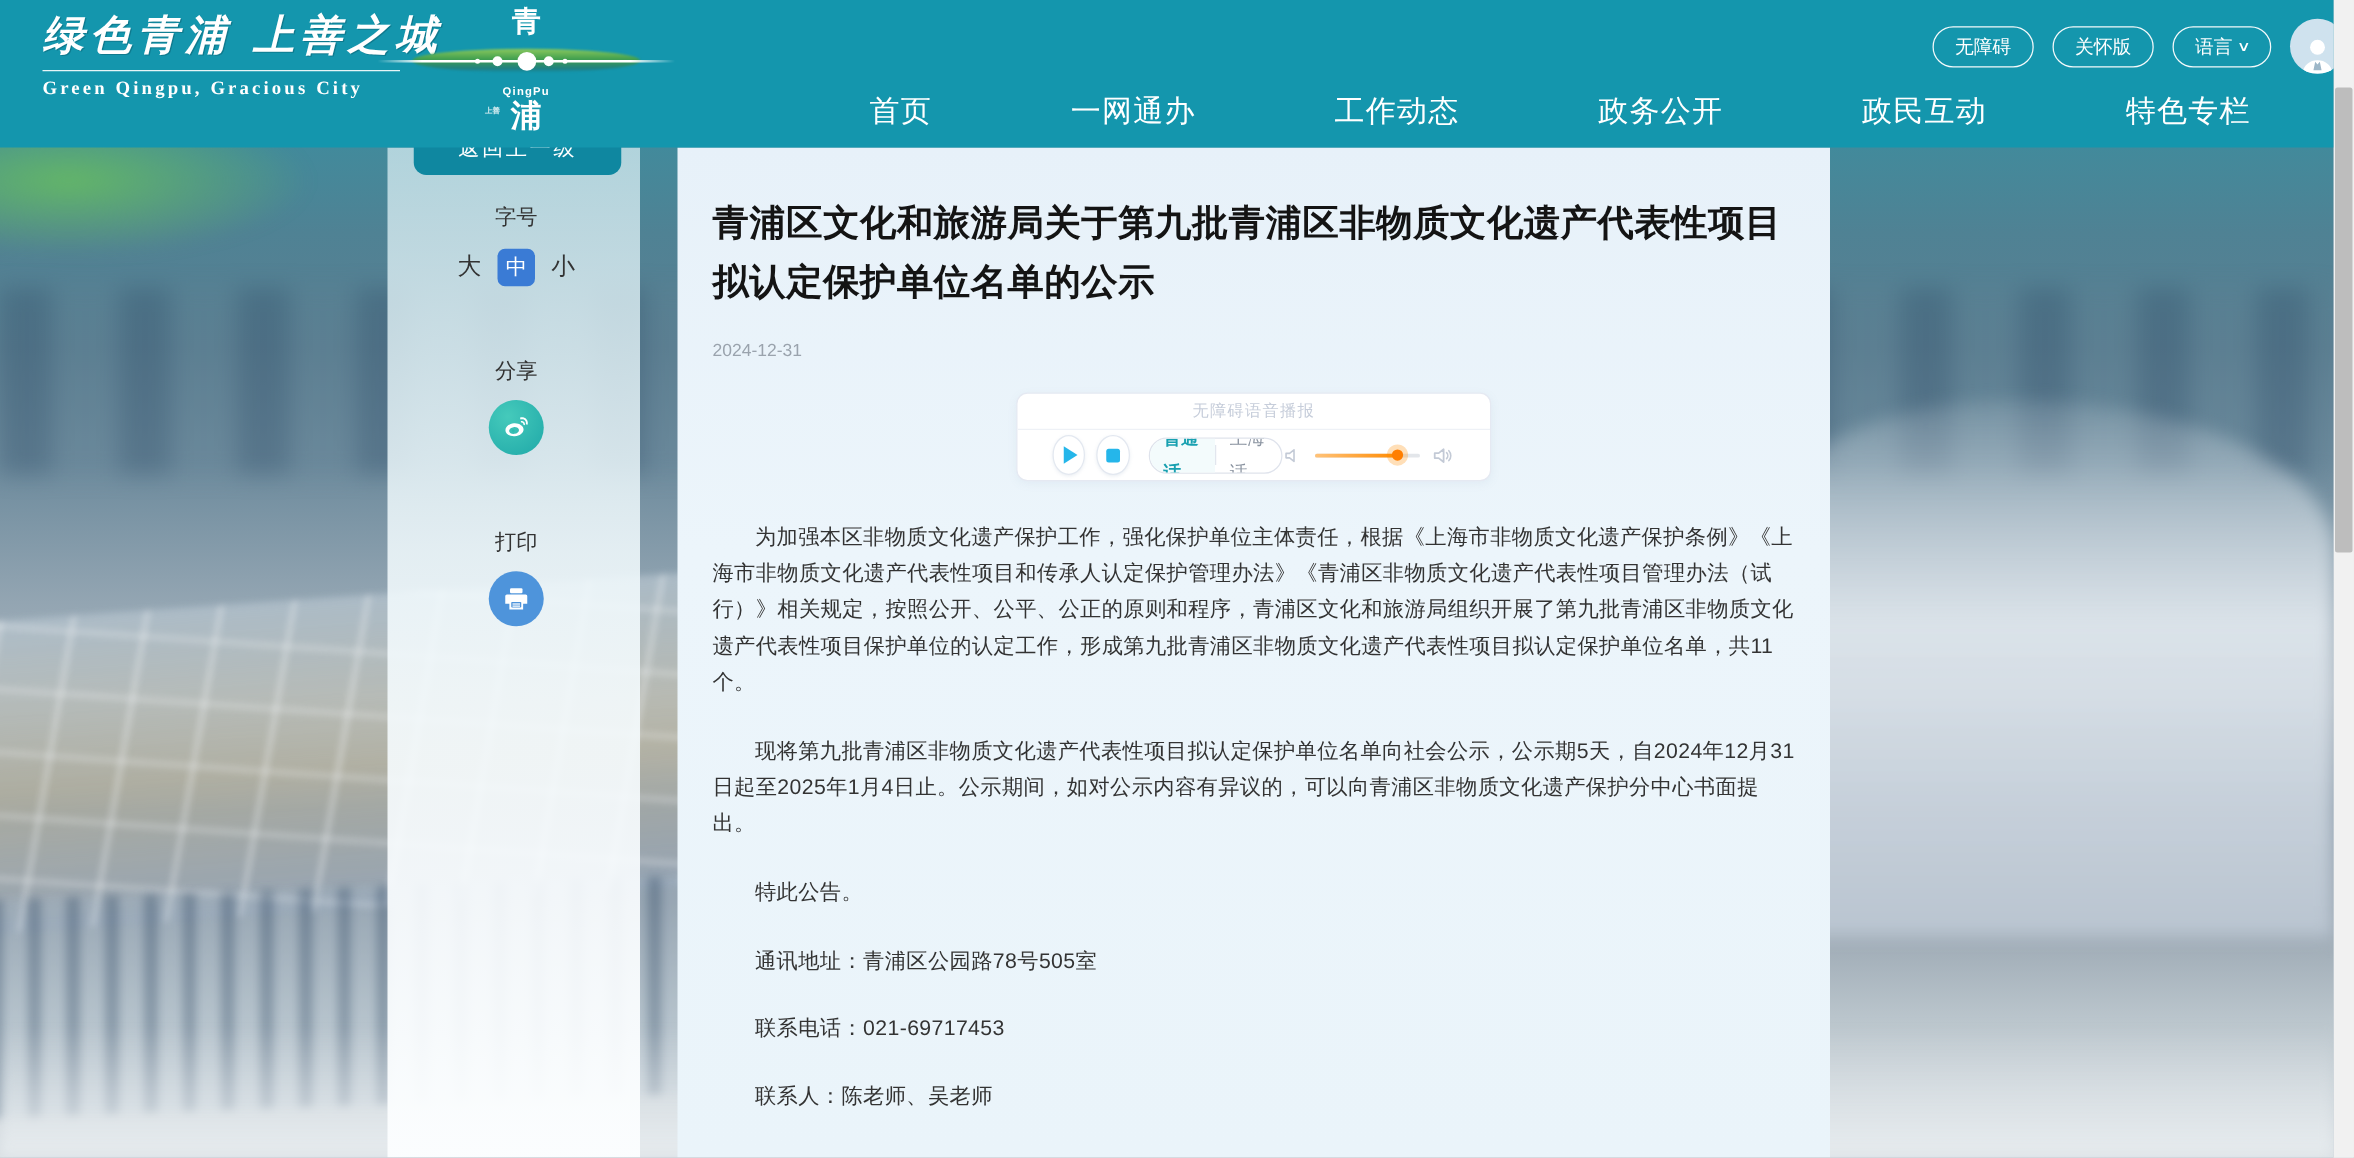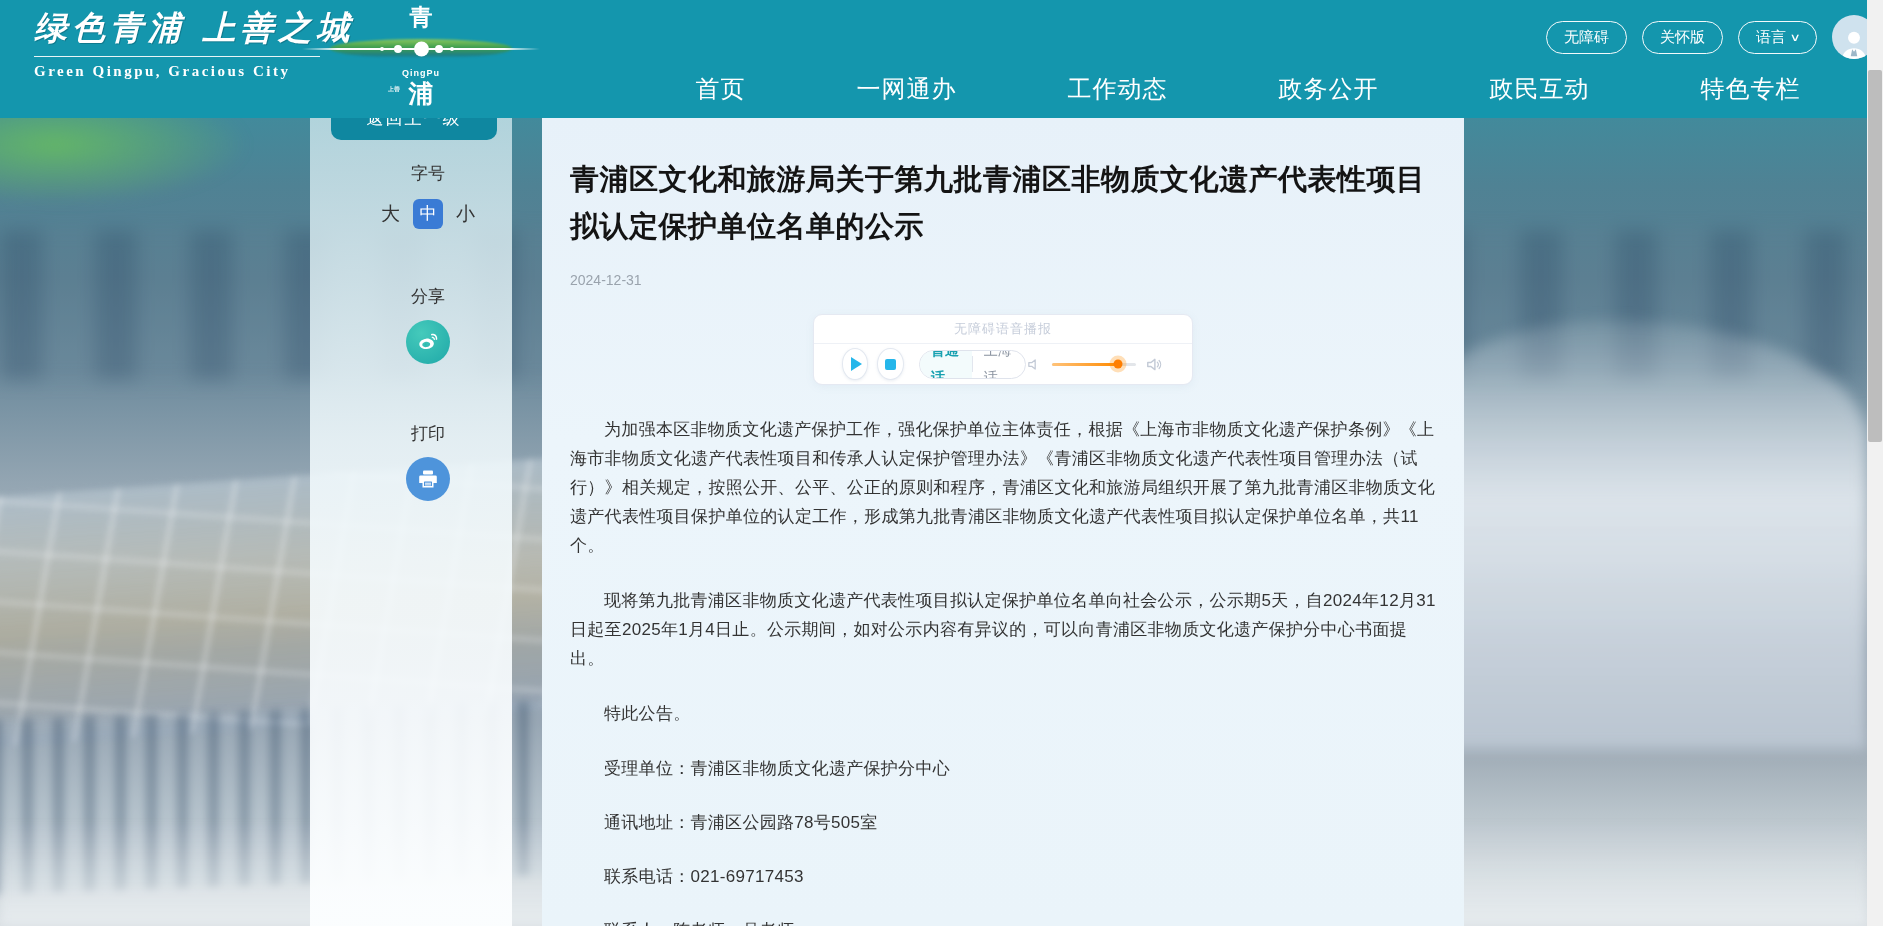--- a/index.html
+++ b/index.html
@@ -59,21 +59,21 @@
   .avatar { width:44px; height:44px; border-radius:50%; background:#cfe2ee; display:flex; align-items:flex-end; justify-content:center; overflow:hidden; cursor:pointer; }
 
   .nav { position:absolute; left:640px; top:66px; width:1216px; height:46px; display:flex; justify-content:space-around; align-items:center; }
   .nav-item { color:#ffffff; font-size:24px; letter-spacing:1px; cursor:pointer; white-space:nowrap; }
 
   
   .sidebar { position:absolute; left:310px; top:118px; width:202px; height:808px; z-index:20;
       background:linear-gradient(180deg, rgba(208,232,238,.78), rgba(240,249,252,.88) 40%, rgba(250,253,255,.92) 75%, rgba(252,254,255,.95)); }
   .back-btn { position:absolute; left:21px; top:-22px; width:166px; height:44px; background:#0f87a0;
       border-radius:10px; color:#fff; font-size:17px; letter-spacing:2px; display:flex; align-items:center; justify-content:center; cursor:pointer; }
-  .side-inner { position:absolute; left:35px; top:0; width:166px; text-align:center; color:#333; }
+  .side-inner { position:absolute; left:20px; top:0; width:166px; text-align:center; color:#333; }
   .side-label { font-size:17px; }
   .lbl-zihao { margin-top:44px; }
   .size-row { margin-top:14px; display:flex; justify-content:center; align-items:center; gap:13px; }
   .size-opt { font-size:19px; color:#333; cursor:pointer; line-height:30px; }
   .size-opt.active { width:30px; height:30px; background:#3a7bd5; border-radius:6px; color:#fff; font-size:17px; }
   .lbl-share { margin-top:56px; }
   .round-icon { width:44px; height:44px; border-radius:50%; margin:12px auto 0; display:flex; align-items:center; justify-content:center; cursor:pointer; }
   .weibo-bg { background:radial-gradient(circle at 35% 30%, #45cabb, #1fa8a8); }
   .print-bg { background:#4e94db; }
   .lbl-print { margin-top:58px; }
@@ -246,21 +246,20 @@
             <path d="M17.8 7a7.4 7.4 0 0 1 0 10" fill="none" stroke="#c3cad6" stroke-width="1.6" stroke-linecap="round"></path>
           </svg>
         </div>
       </div>
     </div>
 
     <div class="body-text">
       <p>为加强本区非物质文化遗产保护工作，强化保护单位主体责任，根据《上海市非物质文化遗产保护条例》《上海市非物质文化遗产代表性项目和传承人认定保护管理办法》《青浦区非物质文化遗产代表性项目管理办法（试行）》相关规定，按照公开、公平、公正的原则和程序，青浦区文化和旅游局组织开展了第九批青浦区非物质文化遗产代表性项目保护单位的认定工作，形成第九批青浦区非物质文化遗产代表性项目拟认定保护单位名单，共11个。</p>
       <p>现将第九批青浦区非物质文化遗产代表性项目拟认定保护单位名单向社会公示，公示期5天，自2024年12月31日起至2025年1月4日止。公示期间，如对公示内容有异议的，可以向青浦区非物质文化遗产保护分中心书面提出。</p>
       <p>特此公告。</p>
-      <p class="contact">受理单位：青浦区非物质文化遗产保护分中心</p>
       <p class="contact">通讯地址：青浦区公园路78号505室</p>
       <p class="contact">联系电话：021-69717453</p>
       <p class="contact">联系人：陈老师、吴老师</p>
     </div>
   </div>
 
 </div>
 
 <div class="scrollbar">
   <div class="scroll-thumb"></div>

